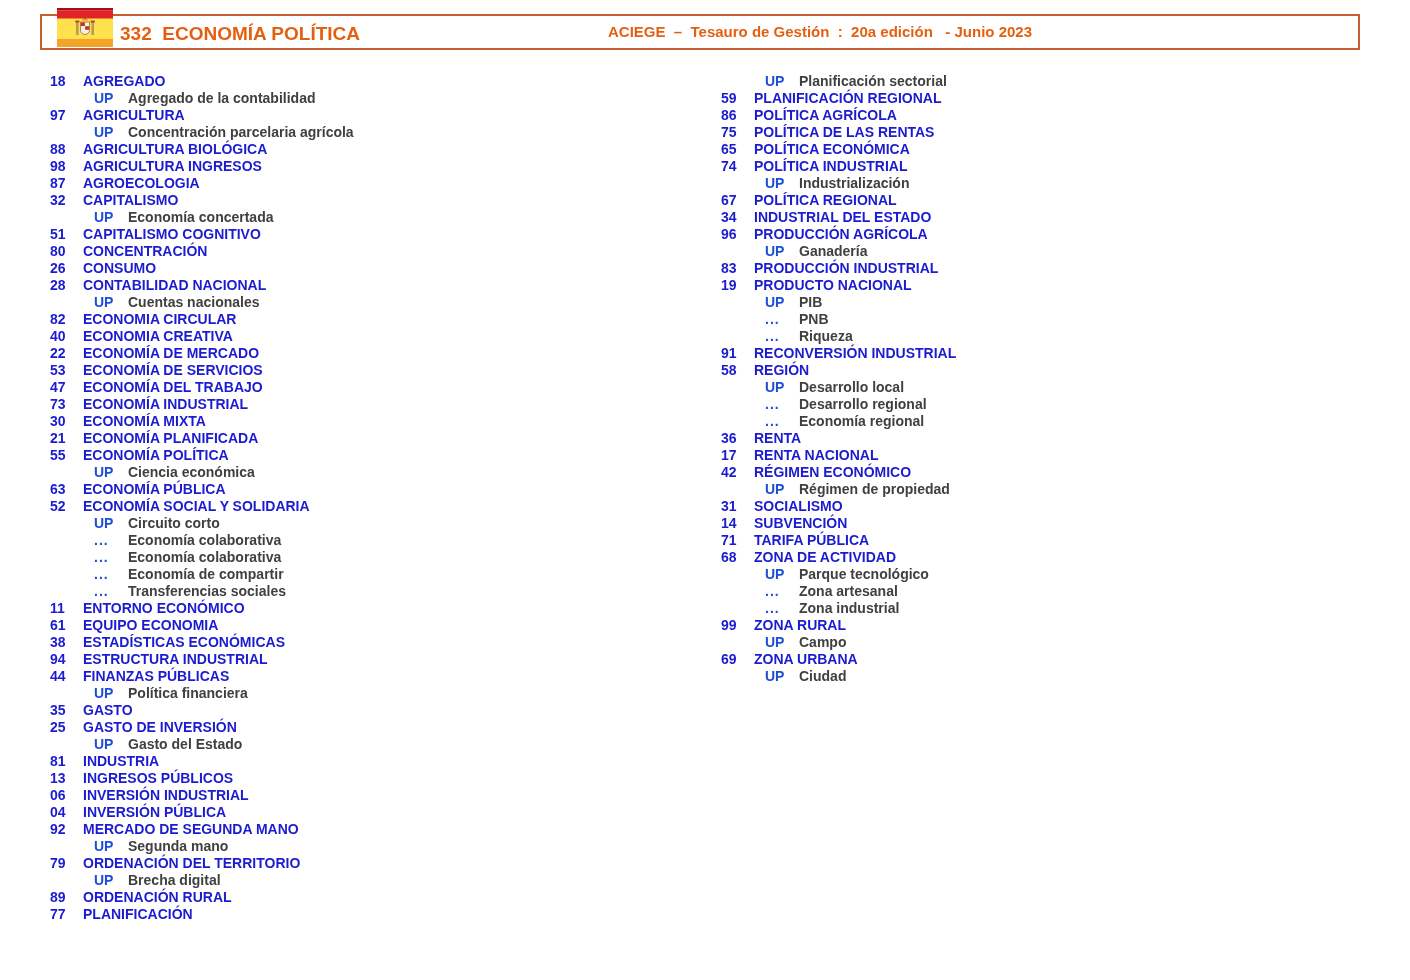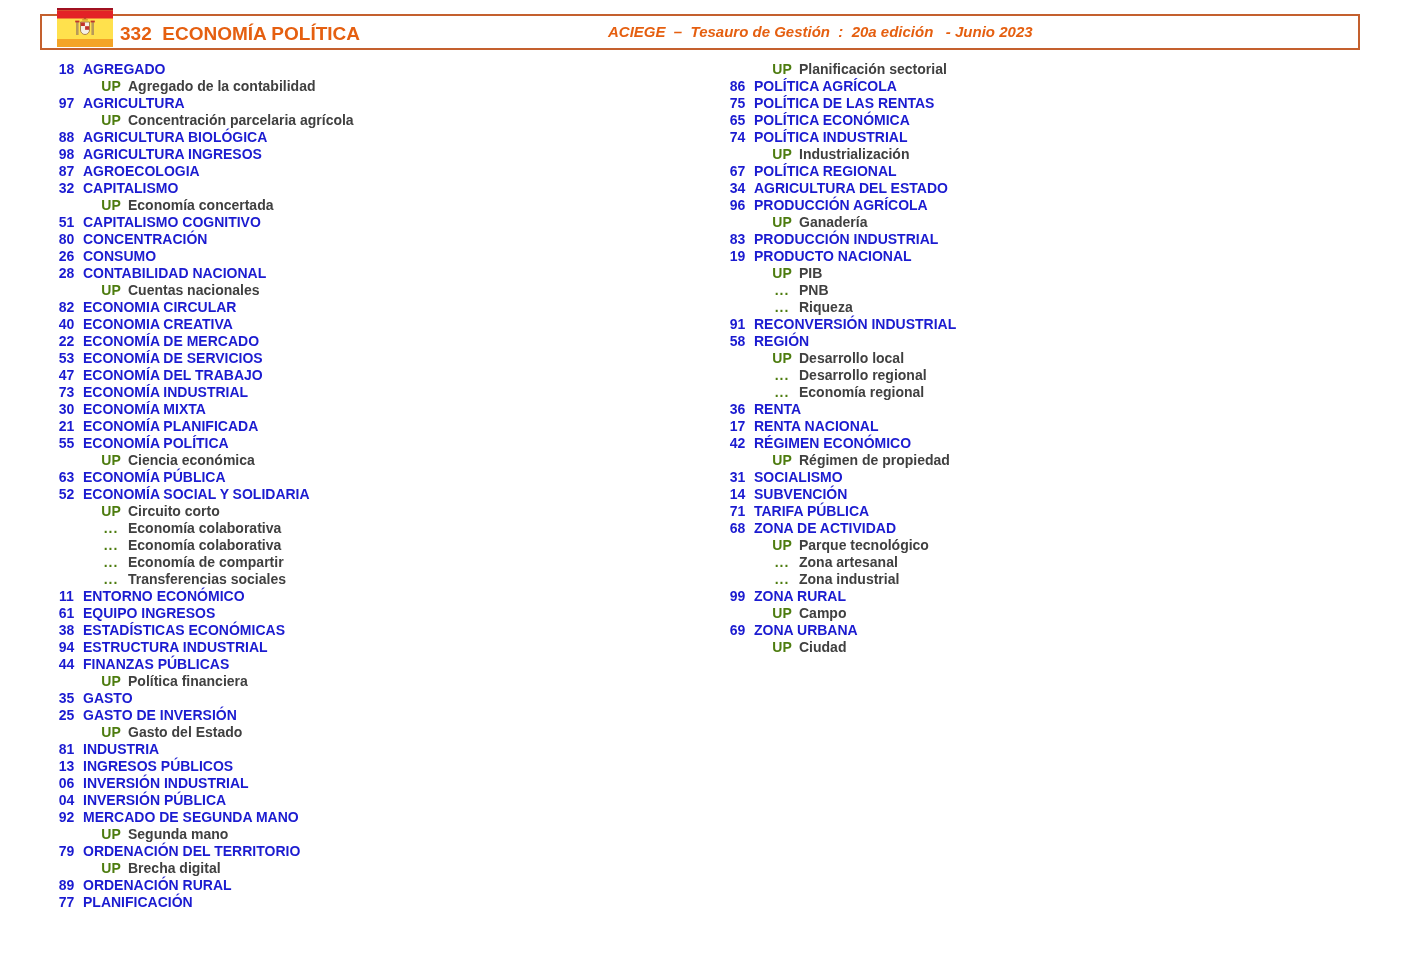--- a/index.html
+++ b/index.html
@@ -15,31 +15,31 @@
   }
   .flag{
     position:absolute;left:57px;top:8px;width:56px;height:39px;z-index:3;
   }
   .hdr-title{
     position:absolute;left:120px;top:23px;font-size:19px;color:#e55f10;
     white-space:pre;z-index:2;
   }
   .hdr-edition{
     position:absolute;left:608px;top:23px;font-size:15px;color:#e55f10;
-    white-space:pre;z-index:2;font-style:italic;
+    white-space:pre;z-index:2;
   }
   
   .list-area{position:absolute;top:61px;left:0;width:1410px;}
-  .col{position:absolute;top:0;text-align:center;}
+  .col{position:absolute;top:12px;}
   .col-left{left:0;width:660px;}
   .col-right{left:671px;width:660px;}
   .row{height:17px;line-height:17px;font-size:14px;white-space:nowrap;display:flex;}
   .row .num{display:inline-block;margin-left:50px;width:33px;color:#1b1bd0;}
   .row .term{color:#1b1bd0;}
-  .row .pre{display:inline-block;margin-left:94px;width:34px;color:#4d7c0f;}
+  .row .pre{display:inline-block;margin-left:94px;width:34px;color:#1d4ed8;}
   .row .pre.dots{letter-spacing:1px;}
   .row .uplabel{color:#404040;}
 </style>
 </head>
 <body>
 
 <div class="header-box"></div>
 
 <span class="flag">
   <svg width="56" height="39" viewBox="0 0 56 39" xmlns="http://www.w3.org/2000/svg">
@@ -190,21 +190,21 @@
       <div class="row">
         <span class="pre dots">...</span>
         <span class="uplabel">Transferencias sociales</span>
       </div>
       <div class="row">
         <span class="num">11</span>
         <span class="term">ENTORNO ECONÓMICO</span>
       </div>
       <div class="row">
         <span class="num">61</span>
-        <span class="term">EQUIPO INGRESOS</span>
+        <span class="term">EQUIPO ECONOMIA</span>
       </div>
       <div class="row">
         <span class="num">38</span>
         <span class="term">ESTADÍSTICAS ECONÓMICAS</span>
       </div>
       <div class="row">
         <span class="num">94</span>
         <span class="term">ESTRUCTURA INDUSTRIAL</span>
       </div>
       <div class="row">
@@ -267,20 +267,24 @@
         <span class="num">77</span>
         <span class="term">PLANIFICACIÓN</span>
       </div>
     </div>
   <div class="col col-right" id="col-right">
       <div class="row">
         <span class="pre">UP</span>
         <span class="uplabel">Planificación sectorial</span>
       </div>
       <div class="row">
+        <span class="num">59</span>
+        <span class="term">PLANIFICACIÓN REGIONAL</span>
+      </div>
+      <div class="row">
         <span class="num">86</span>
         <span class="term">POLÍTICA AGRÍCOLA</span>
       </div>
       <div class="row">
         <span class="num">75</span>
         <span class="term">POLÍTICA DE LAS RENTAS</span>
       </div>
       <div class="row">
         <span class="num">65</span>
         <span class="term">POLÍTICA ECONÓMICA</span>
@@ -292,21 +296,21 @@
       <div class="row">
         <span class="pre">UP</span>
         <span class="uplabel">Industrialización</span>
       </div>
       <div class="row">
         <span class="num">67</span>
         <span class="term">POLÍTICA REGIONAL</span>
       </div>
       <div class="row">
         <span class="num">34</span>
-        <span class="term">AGRICULTURA DEL ESTADO</span>
+        <span class="term">INDUSTRIAL DEL ESTADO</span>
       </div>
       <div class="row">
         <span class="num">96</span>
         <span class="term">PRODUCCIÓN AGRÍCOLA</span>
       </div>
       <div class="row">
         <span class="pre">UP</span>
         <span class="uplabel">Ganadería</span>
       </div>
       <div class="row">

